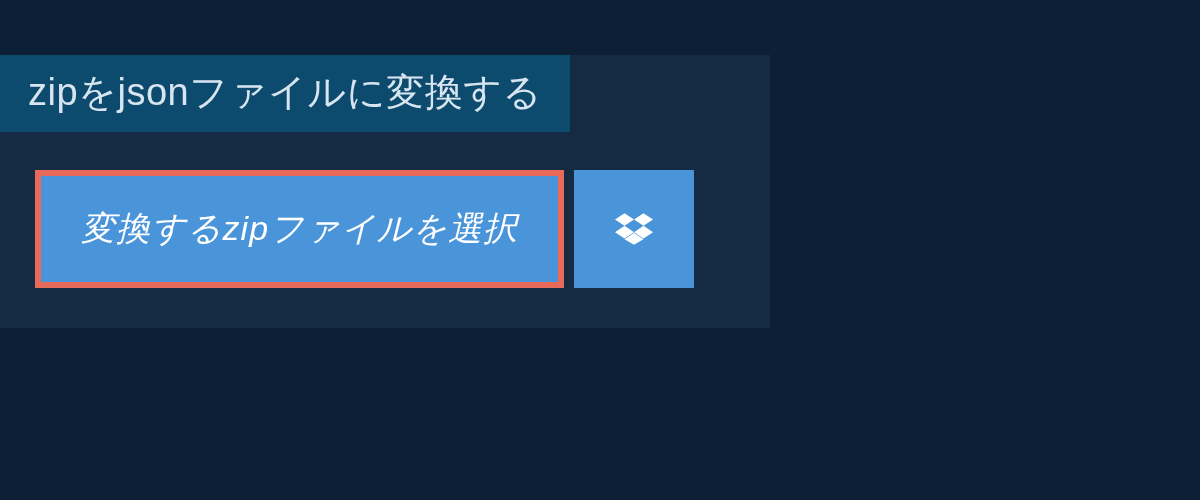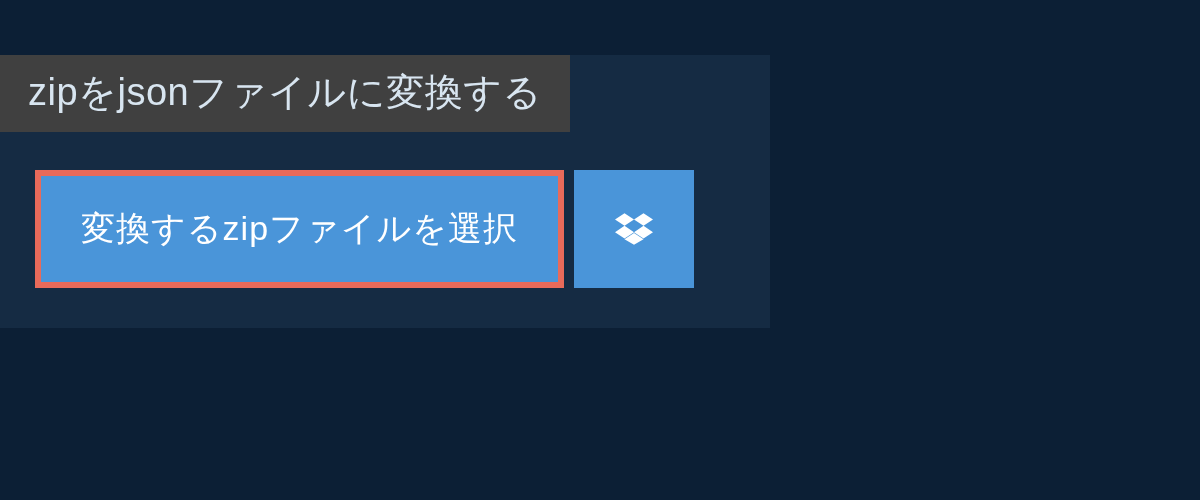--- a/index.html
+++ b/index.html
@@ -15,37 +15,38 @@
       overflow: hidden;
     }
     .panel {
       background-color: #152b43;
       margin-top: 55px;
       width: 770px;
       padding-bottom: 40px;
       margin-left: 0;
     }
     .title-box {
-      background-color: #404040;
+      background-color: #0c4a6e;
       display: inline-block;
       padding: 12px 28px 14px 28px;
       margin-left: 0;
     }
     .title {
       color: #d8e5f0;
       font-size: 38px;
       font-weight: 400;
       letter-spacing: 0.5px;
     }
     .button-row {
       display: flex;
       align-items: stretch;
       margin-top: 38px;
       margin-left: 35px;
       gap: 10px;
+      font-style: italic;
     }
     .select-button {
       background-color: #4a95d9;
       border: 6px solid #e86a5a;
       color: #ffffff;
       font-size: 34px;
       font-weight: 400;
       padding: 30px 40px;
       cursor: pointer;
       display: flex;

